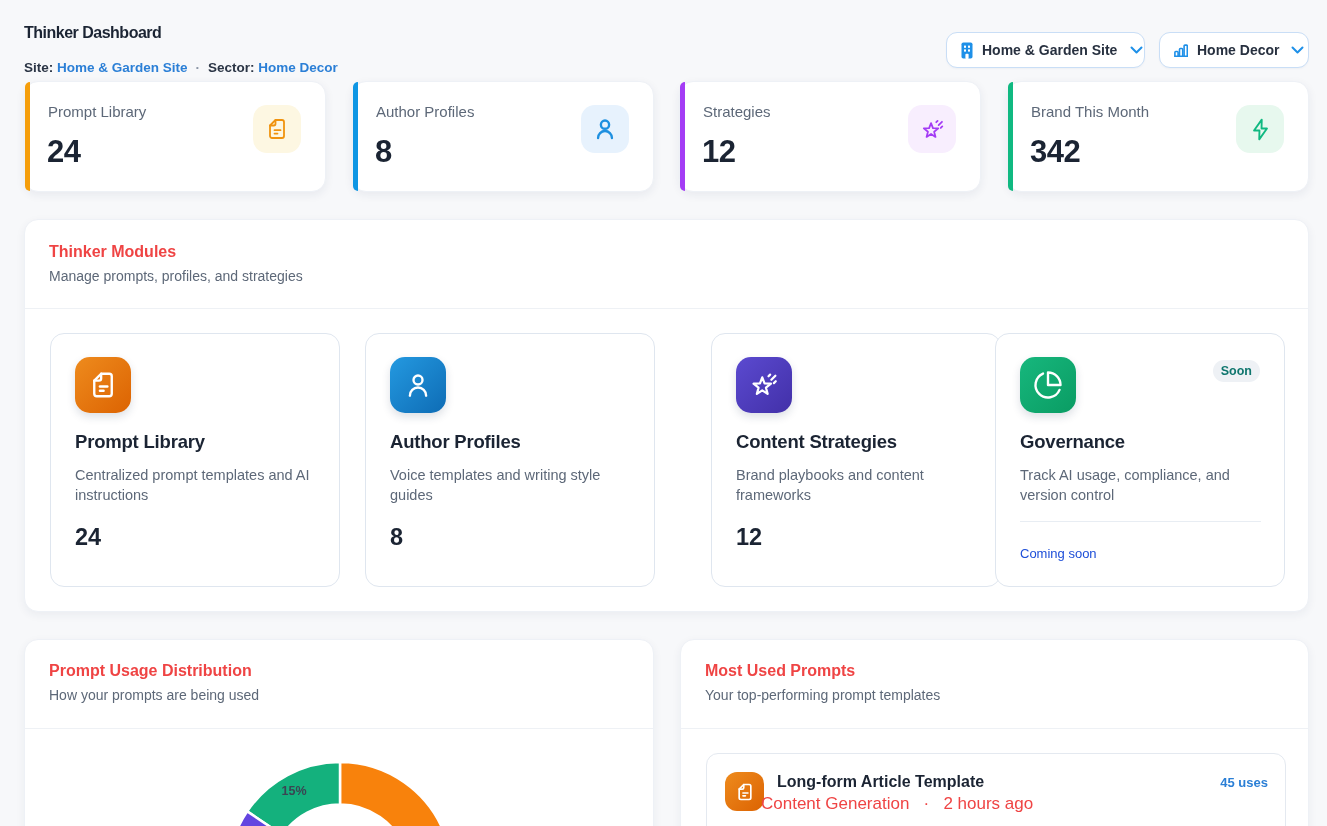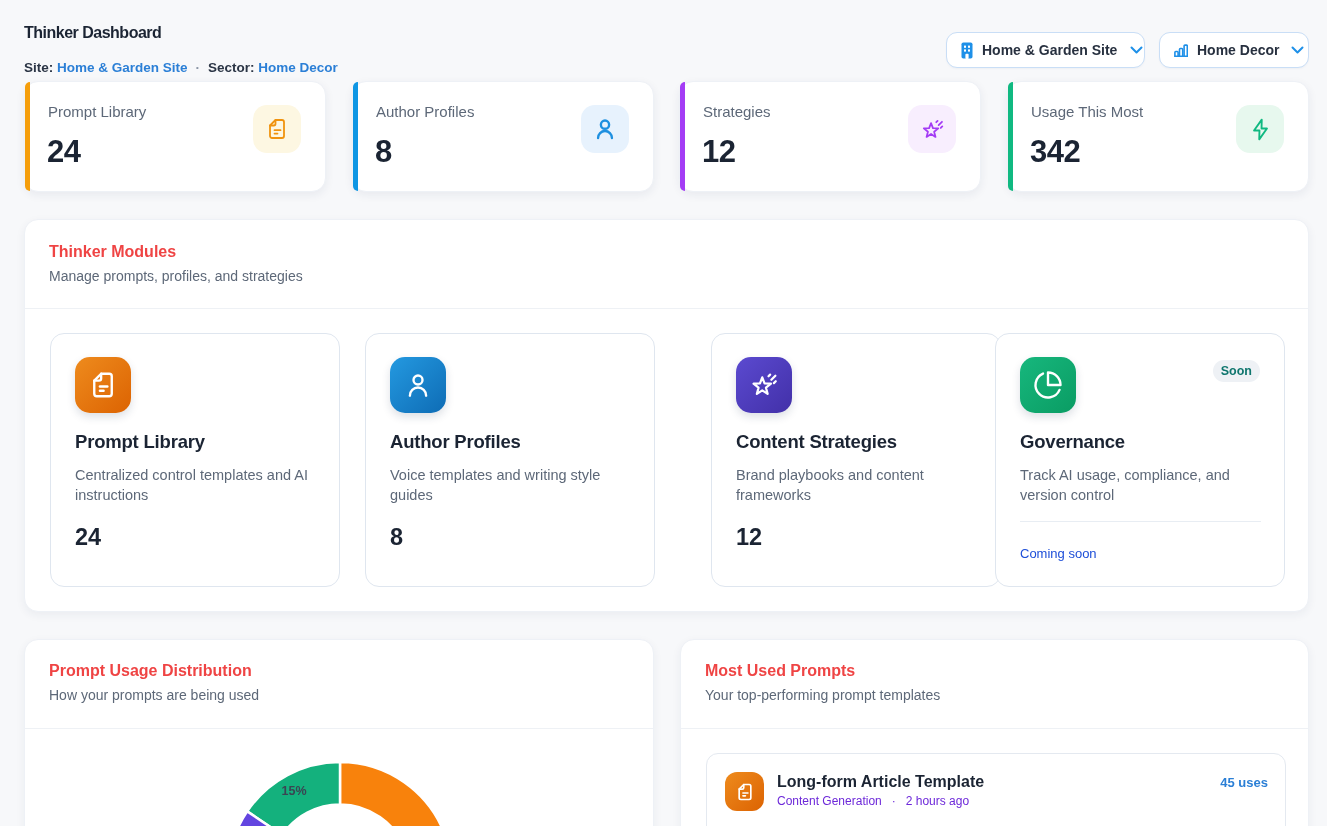--- a/index.html
+++ b/index.html
@@ -130,21 +130,21 @@
     <svg width="25" height="25" viewBox="0 0 24 24" fill="none" stroke="#a43cf5" stroke-width="1.7" stroke-linecap="round" stroke-linejoin="round">
       <path d="M10.6 5.9 L12.43 10.67 L17.54 10.94 L13.57 14.16 L14.89 19.1 L10.6 16.32 L6.31 19.1 L7.63 14.16 L3.66 10.94 L8.77 10.67 Z"></path>
       <path d="M15.6 5.0 L16.9 3.7"></path>
       <path d="M17.9 7.8 L21.1 4.6"></path>
       <path d="M19.9 10.5 L21.4 9.0"></path>
     </svg>
   </div>
 </div>
 <div class="stat" style="left:1007px;">
   <div class="bar" style="background:#10b981;"></div>
-  <div class="lbl">Usage This Most</div>
+  <div class="lbl">Brand This Month</div>
   <div class="num">342</div>
   <div class="ic" style="background:#e7f8ee;">
     <svg width="25" height="25" viewBox="0 0 24 24" fill="none" stroke="#10b981" stroke-width="1.8" stroke-linejoin="round">
       <path d="M13.2 2.5 L5.8 13 H11 L10.8 21.5 L18.2 11 H13 Z"></path>
     </svg>
   </div>
 </div>
 
 <div class="card" style="left:24px; top:218.5px; width:1285px; height:393.5px;">
   <div class="hd" style="padding-top:22px;">
@@ -154,21 +154,21 @@
   <div class="mod" style="left:25px;">
     <div class="icn" style="background:linear-gradient(135deg,#ee8b1d,#dc6302);">
       <svg width="30" height="30" viewBox="0 0 24 24" fill="none" stroke="#fff" stroke-width="1.9" stroke-linecap="round" stroke-linejoin="round">
         <path d="M10.5 3 H17 a2 2 0 0 1 2 2 v14 a2 2 0 0 1 -2 2 H7 a2 2 0 0 1 -2 -2 V8.5 Z"></path>
         <path d="M10.5 3 V6.8 a1.7 1.7 0 0 1 -1.7 1.7 H5"></path>
         <path d="M9.5 13.2 H15.5"></path>
         <path d="M9.5 16.6 H12.5"></path>
       </svg>
     </div>
     <div class="mt">Prompt Library</div>
-    <div class="md">Centralized control templates and AI instructions</div>
+    <div class="md">Centralized prompt templates and AI instructions</div>
     <div class="mn">24</div>
   </div>
   <div class="mod" style="left:340px;">
     <div class="icn" style="background:linear-gradient(135deg,#2499e0,#0e6cb5);">
       <svg width="30" height="30" viewBox="0 0 24 24" fill="none" stroke="#fff" stroke-width="1.9" stroke-linecap="round" stroke-linejoin="round">
         <circle cx="12" cy="8" r="3.6"></circle>
         <path d="M5.5 20.5 a6.5 6.5 0 0 1 13 0"></path>
       </svg>
     </div>
     <div class="mt">Author Profiles</div>
@@ -226,16 +226,16 @@
   <div class="pitem">
     <div style="position:absolute; left:18px; top:18px; width:39px; height:39px; border-radius:12px; background:linear-gradient(135deg,#ee8b1d,#dc6302); display:flex; align-items:center; justify-content:center;">
       <svg width="20" height="20" viewBox="0 0 24 24" fill="none" stroke="#fff" stroke-width="2" stroke-linecap="round" stroke-linejoin="round">
         <path d="M10.5 3 H17 a2 2 0 0 1 2 2 v14 a2 2 0 0 1 -2 2 H7 a2 2 0 0 1 -2 -2 V8.5 Z"></path>
         <path d="M10.5 3 V6.8 a1.7 1.7 0 0 1 -1.7 1.7 H5"></path>
         <path d="M9.5 13.2 H15.5"></path>
         <path d="M9.5 16.6 H12.5"></path>
       </svg>
     </div>
     <div style="position:absolute; left:70px; top:19px; font-size:16px; font-weight:bold; color:#1b2433;text-align:center;">Long-form Article Template</div>
-    <div style="position:absolute; left:70px; top:40px; font-size:12px; color:#6d28d9;">Content Generation&nbsp;&nbsp; · &nbsp;&nbsp;2 hours ago</div>
+    <div style="position:absolute; left:54px; top:40px; font-size:17px; color:#ef4444;">Content Generation&nbsp;&nbsp; · &nbsp;&nbsp;2 hours ago</div>
     <div style="position:absolute; right:17px; top:21px; font-size:13px; font-weight:bold; color:#2b7fd6;">45 uses</div>
   </div>
 </div>
 
 </body></html>

